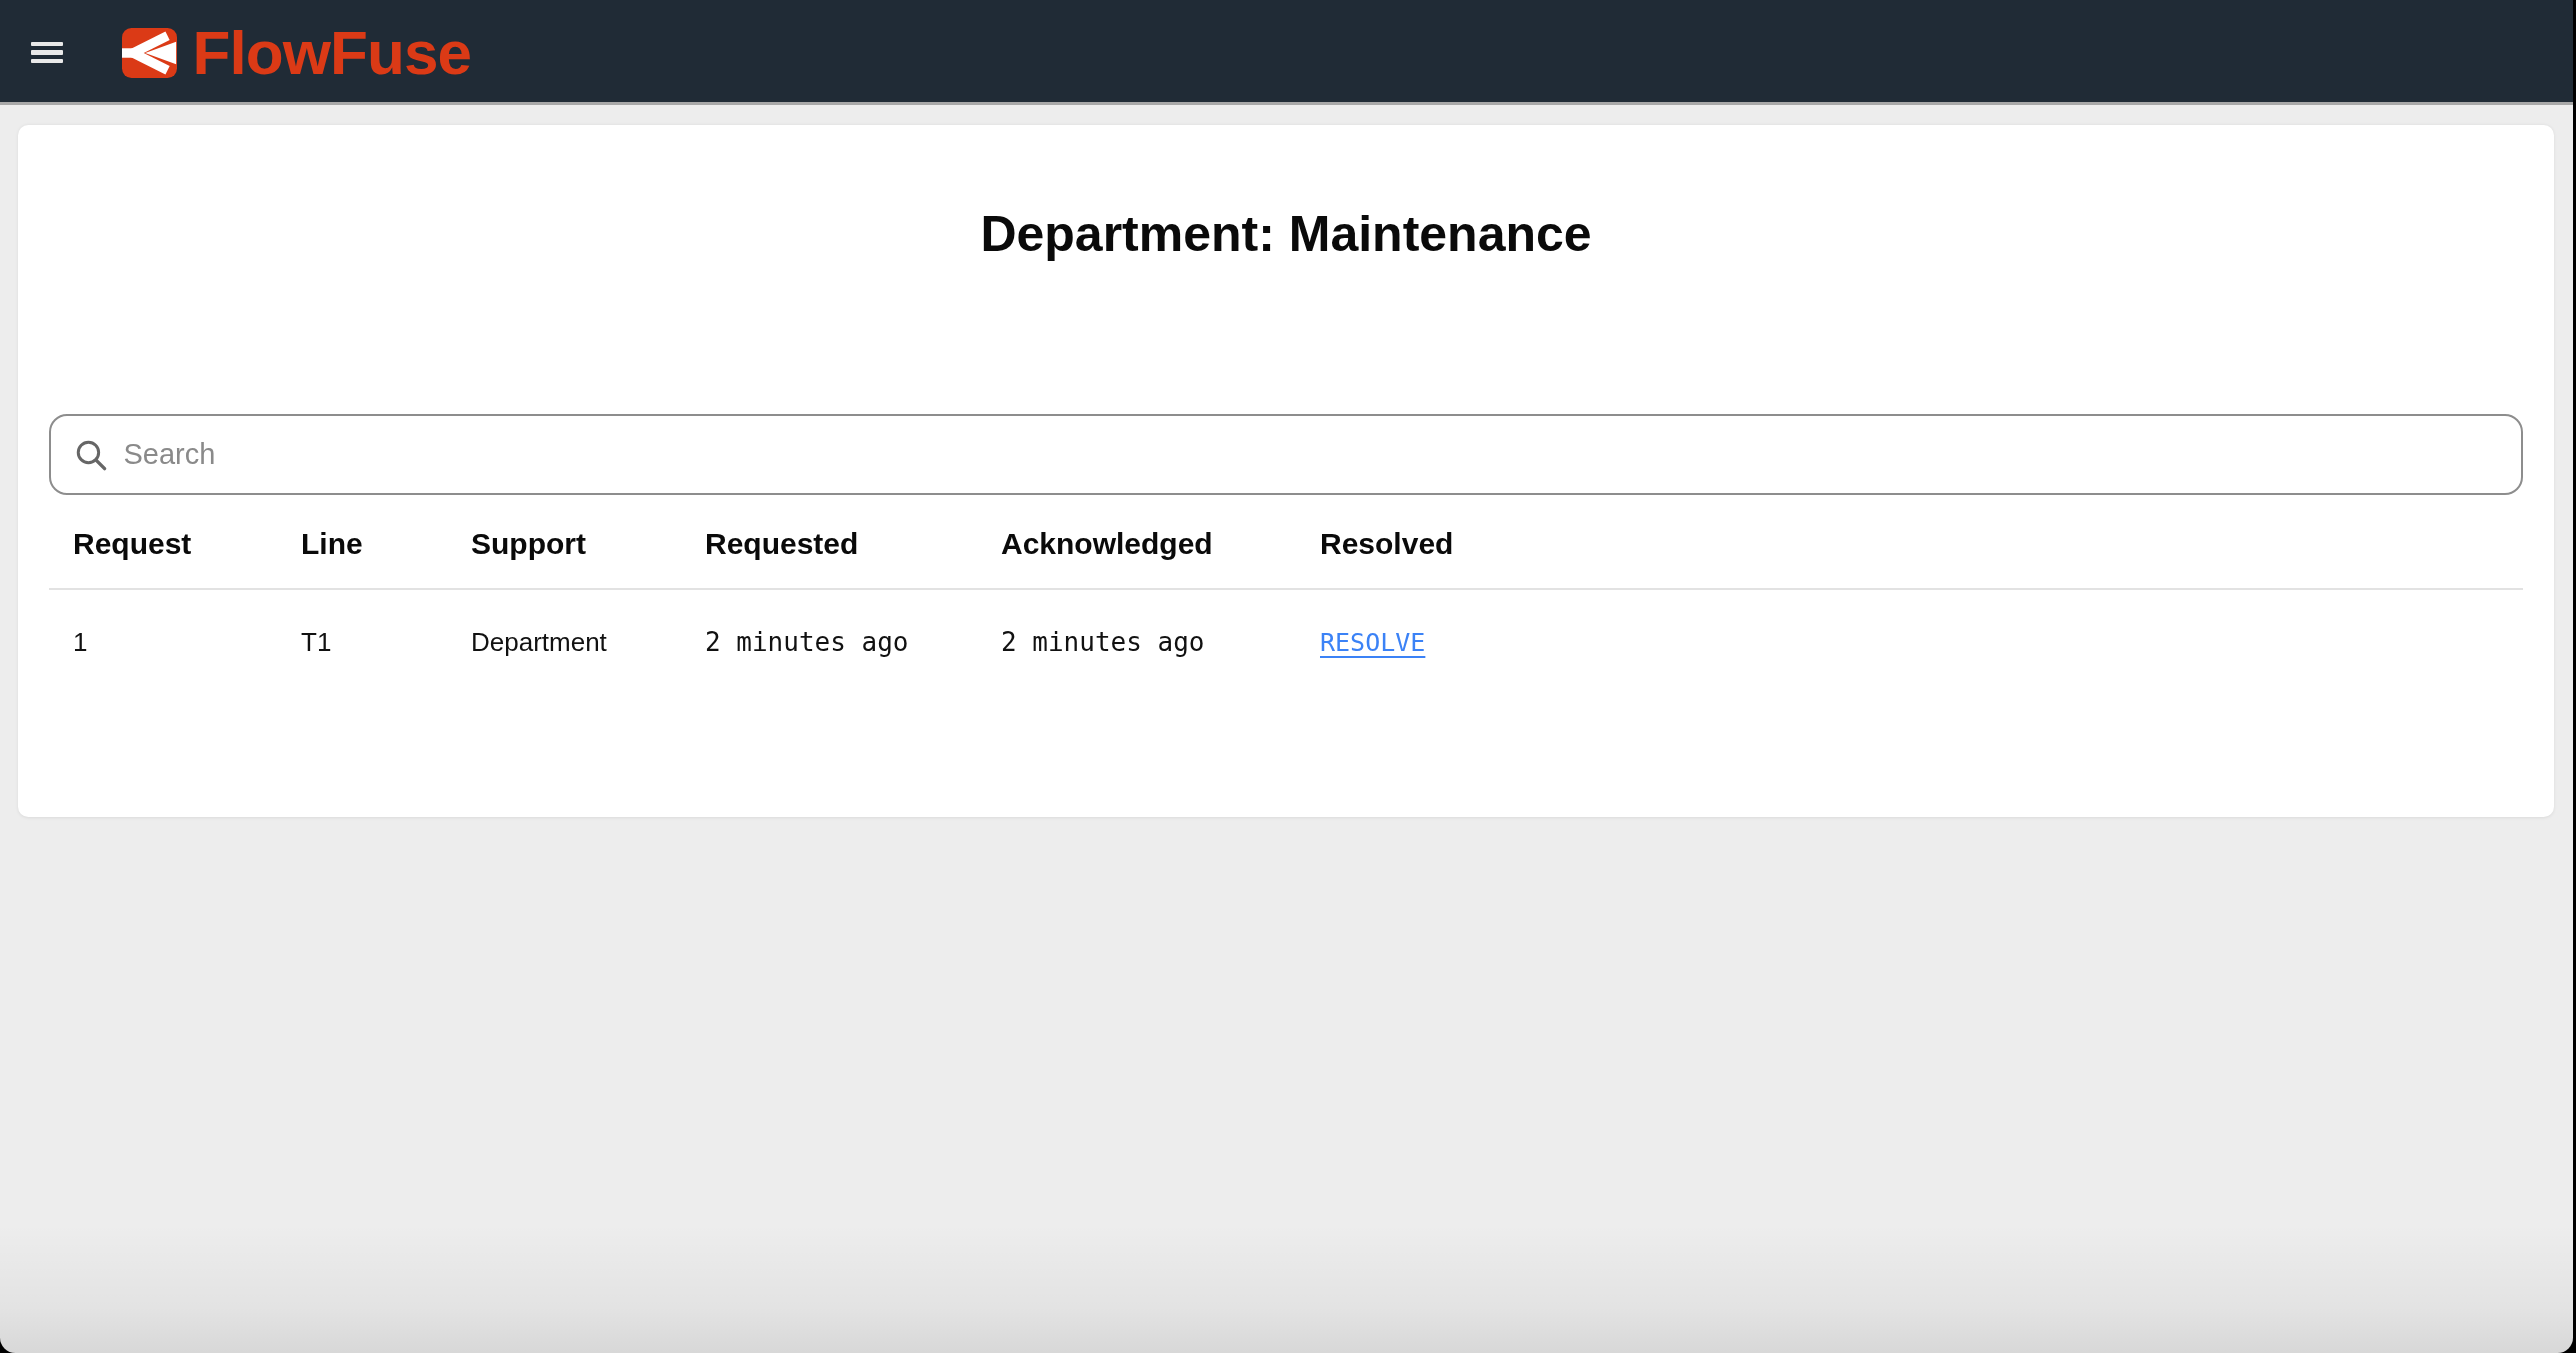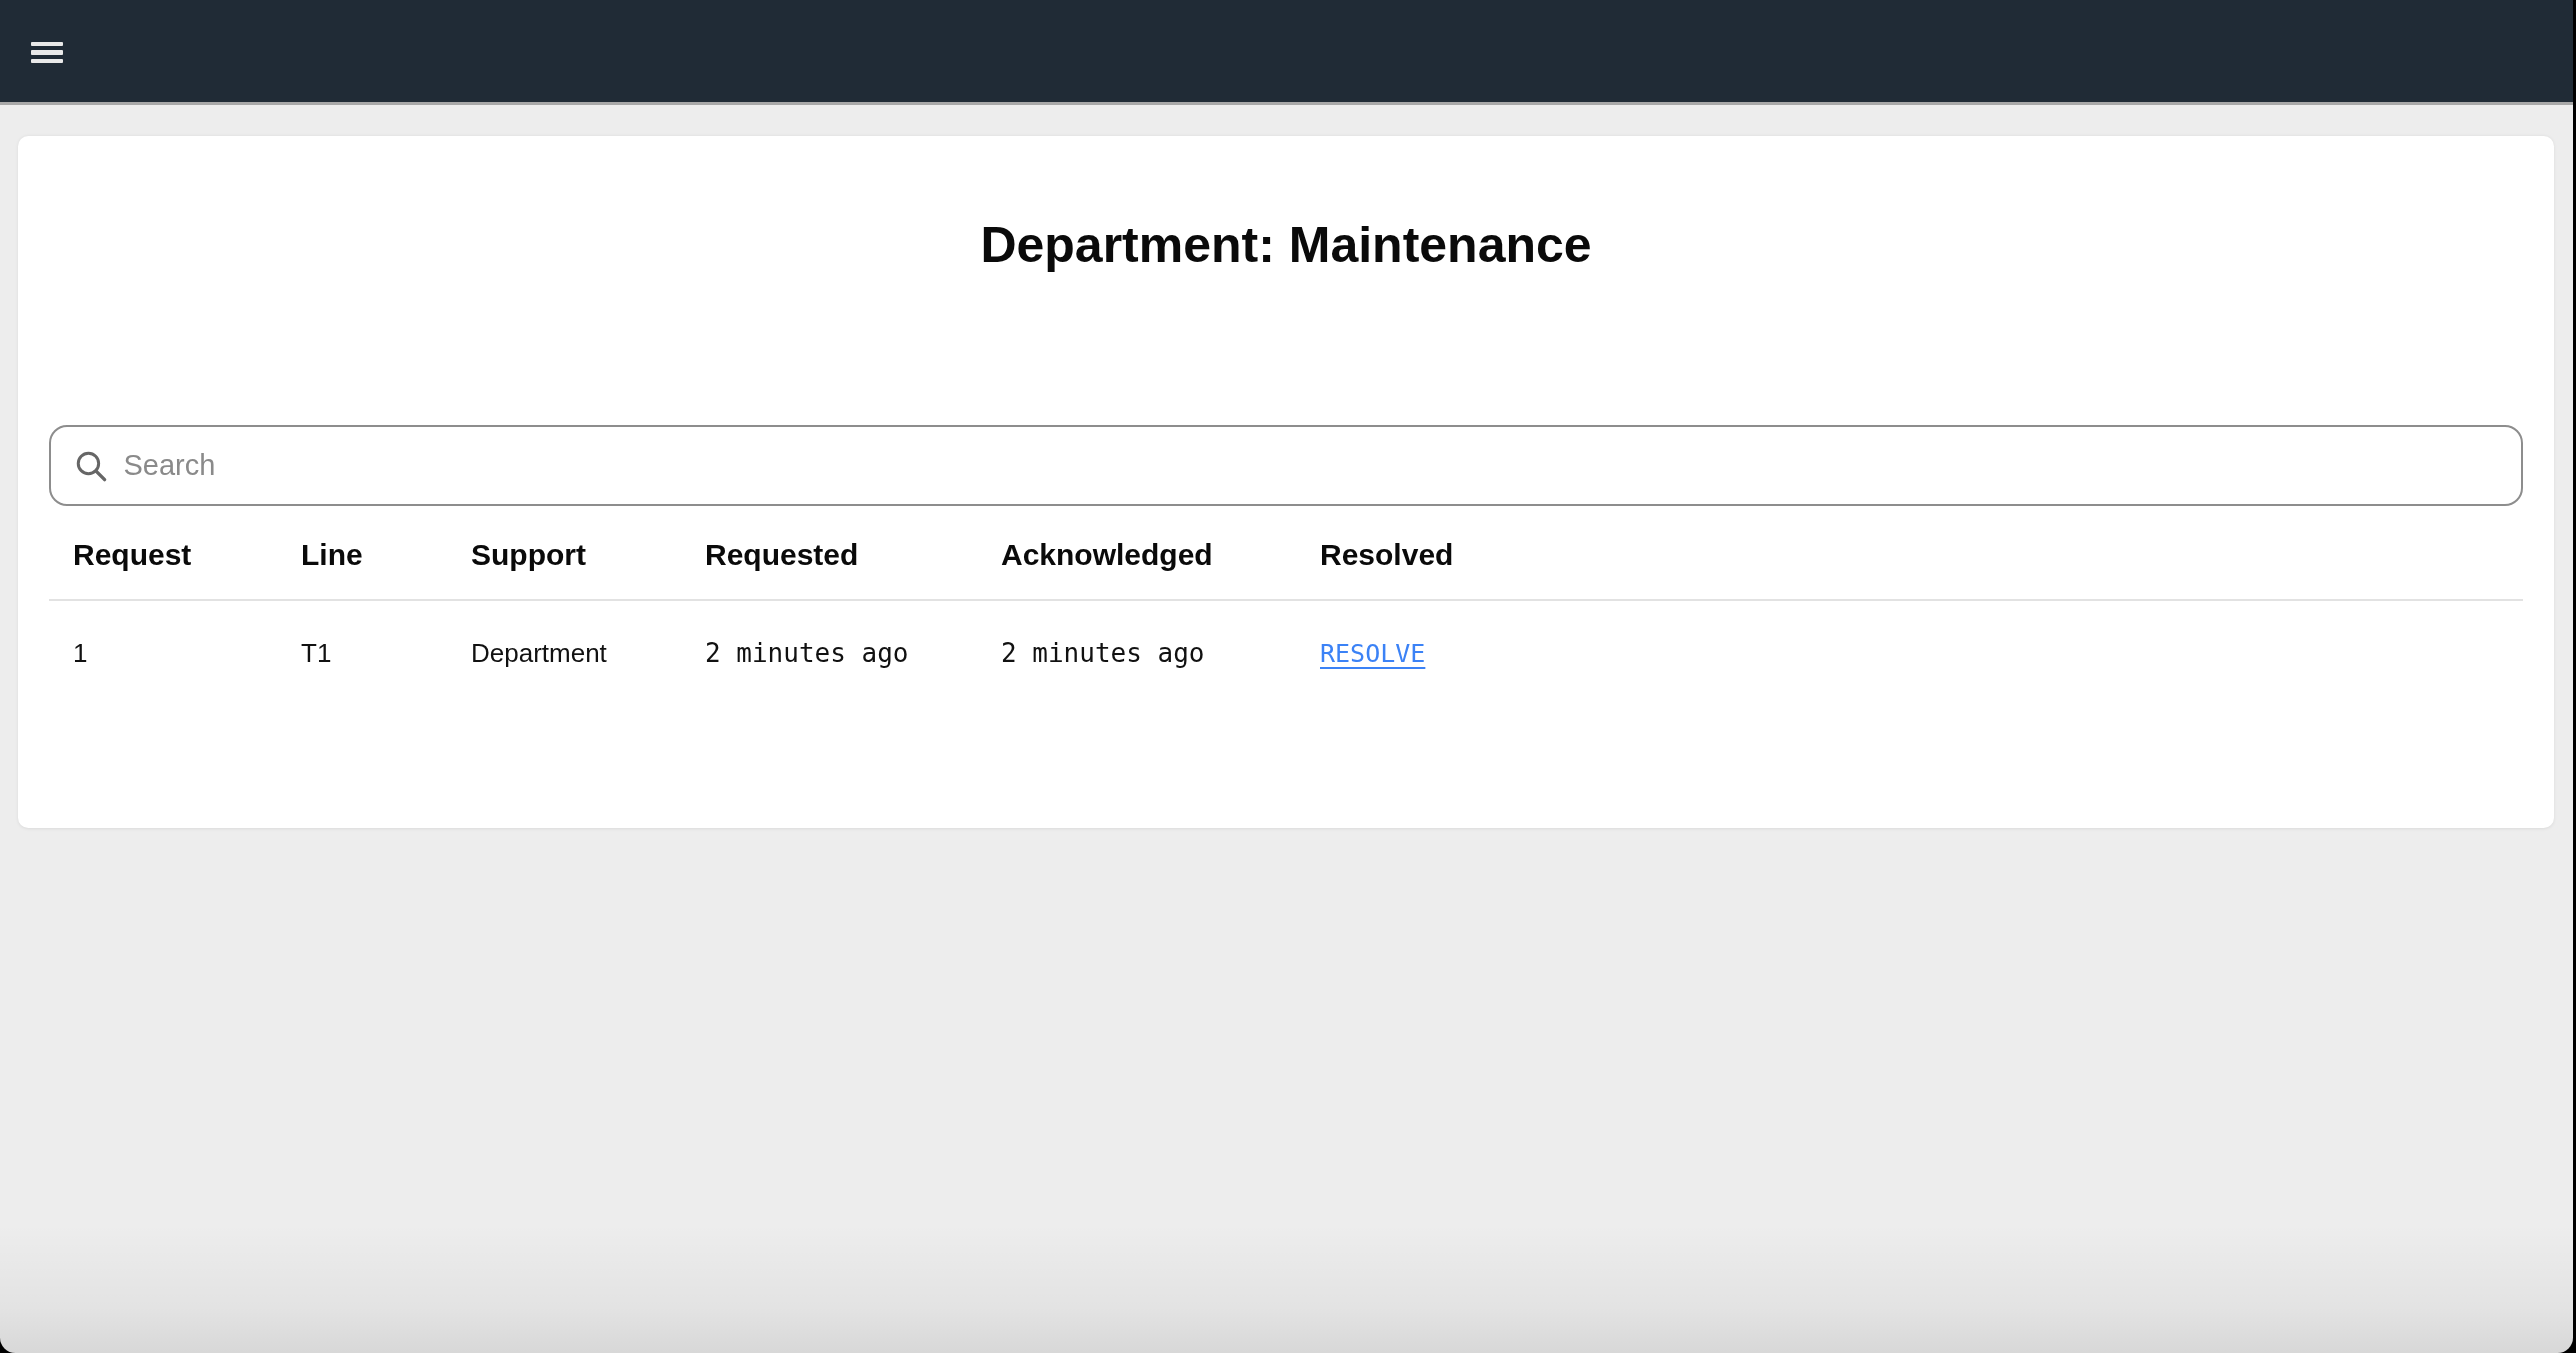--- a/index.html
+++ b/index.html
@@ -30,21 +30,21 @@
   }
   .menu-btn .bar { width:32px; height:4.3px; background:#E9E9E9; border-radius:0.9px; }
   .brand { position:absolute; left:122px; top:0; height:105px; display:flex; align-items:center; gap:15.5px; }
   .brand-mark { display:block; }
   .brand-word {
     color:#DB3A16; font-size:62px; font-weight:700; letter-spacing:-0.9px; line-height:105px;
   }
 
   
   .card {
-    position:absolute; left:18px; top:136px; width:2536px; height:692px;
+    position:absolute; left:18px; top:125px; width:2536px; height:692px;
     background:#FFFFFF; border-radius:10.3px;
     box-shadow:0 0.9px 3.4px rgba(0,0,0,0.08);
     padding:0 31px;
   }
   .page-title {
     padding-top:79px; text-align:center;
     font-size:50px; font-weight:700; color:#0A0A0A; line-height:60px;
   }
 
   .searchbar {
@@ -81,20 +81,32 @@
 <body>
 
 <div class="window">
 
   <header class="topbar">
     <button class="menu-btn">
       <span style="display:contents">
         <span class="bar"></span><span class="bar"></span><span class="bar"></span>
       </span>
     </button>
+    <div class="brand">
+      <svg class="brand-mark" width="55" height="50" viewBox="0 0 64 58">
+        <rect x="0" y="0" width="64" height="58" rx="11" fill="#DB3A16"></rect>
+        <g stroke="#FFFFFF" stroke-width="11" fill="none">
+          <path d="M0 29 H16"></path>
+          <path d="M13 29 L53 9"></path>
+          <path d="M13 29 L53 49"></path>
+        </g>
+        <polygon points="63,16 63,42 27,29" fill="#FFFFFF"></polygon>
+      </svg>
+      <span class="brand-word">FlowFuse</span>
+    </div>
   </header>
 
   <main class="card">
     <h1 class="page-title">Department: Maintenance</h1>
 
     <div class="searchbar">
       <svg width="34" height="34" viewBox="0 0 40 40">
         <circle cx="17" cy="17" r="12" fill="none" stroke="#666666" stroke-width="3.5"></circle>
         <line x1="26" y1="26" x2="36" y2="36" stroke="#666666" stroke-width="4" stroke-linecap="round"></line>
       </svg>

